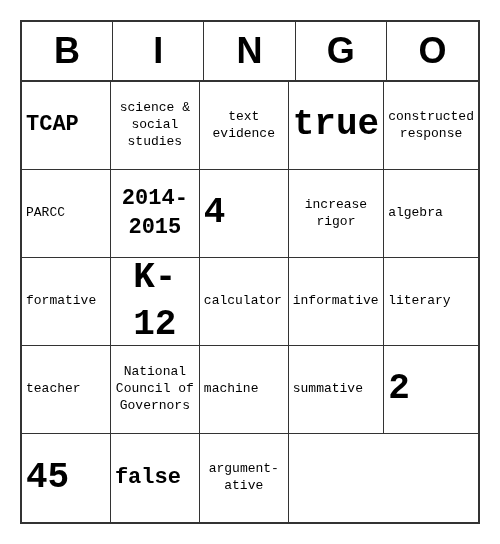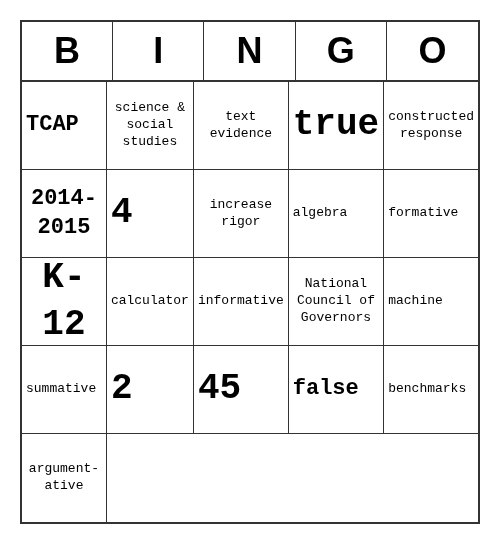--- a/index.html
+++ b/index.html
@@ -86,20 +86,23 @@
       </div>
       <div class="bingo-cell">
         <span>text evidence</span>
       </div>
       <div class="bingo-cell xlarge-text">
         <span>true</span>
       </div>
       <div class="bingo-cell">
         <span>constructed response</span>
       </div>
+      <div class="bingo-cell">
+        <span>PARCC</span>
+      </div>
       <div class="bingo-cell large-text">
         <span>2014-2015</span>
       </div>
       <div class="bingo-cell xlarge-text">
         <span>4</span>
       </div>
       <div class="bingo-cell">
         <span>increase rigor</span>
       </div>
       <div class="bingo-cell">
@@ -111,37 +114,40 @@
       <div class="bingo-cell xlarge-text">
         <span>K-12</span>
       </div>
       <div class="bingo-cell">
         <span>calculator</span>
       </div>
       <div class="bingo-cell">
         <span>informative</span>
       </div>
       <div class="bingo-cell">
+        <span>literary</span>
+      </div>
+      <div class="bingo-cell">
+        <span>teacher</span>
+      </div>
+      <div class="bingo-cell">
         <span>National Council of Governors</span>
       </div>
       <div class="bingo-cell">
         <span>machine</span>
       </div>
       <div class="bingo-cell">
         <span>summative</span>
       </div>
       <div class="bingo-cell xlarge-text">
         <span>2</span>
       </div>
       <div class="bingo-cell xlarge-text">
         <span>45</span>
       </div>
       <div class="bingo-cell large-text">
         <span>false</span>
       </div>
       <div class="bingo-cell">
-        <span>benchmarks</span>
-      </div>
-      <div class="bingo-cell">
         <span>argument-ative</span>
       </div>
     </div>
 </div>
 
 </body></html>

